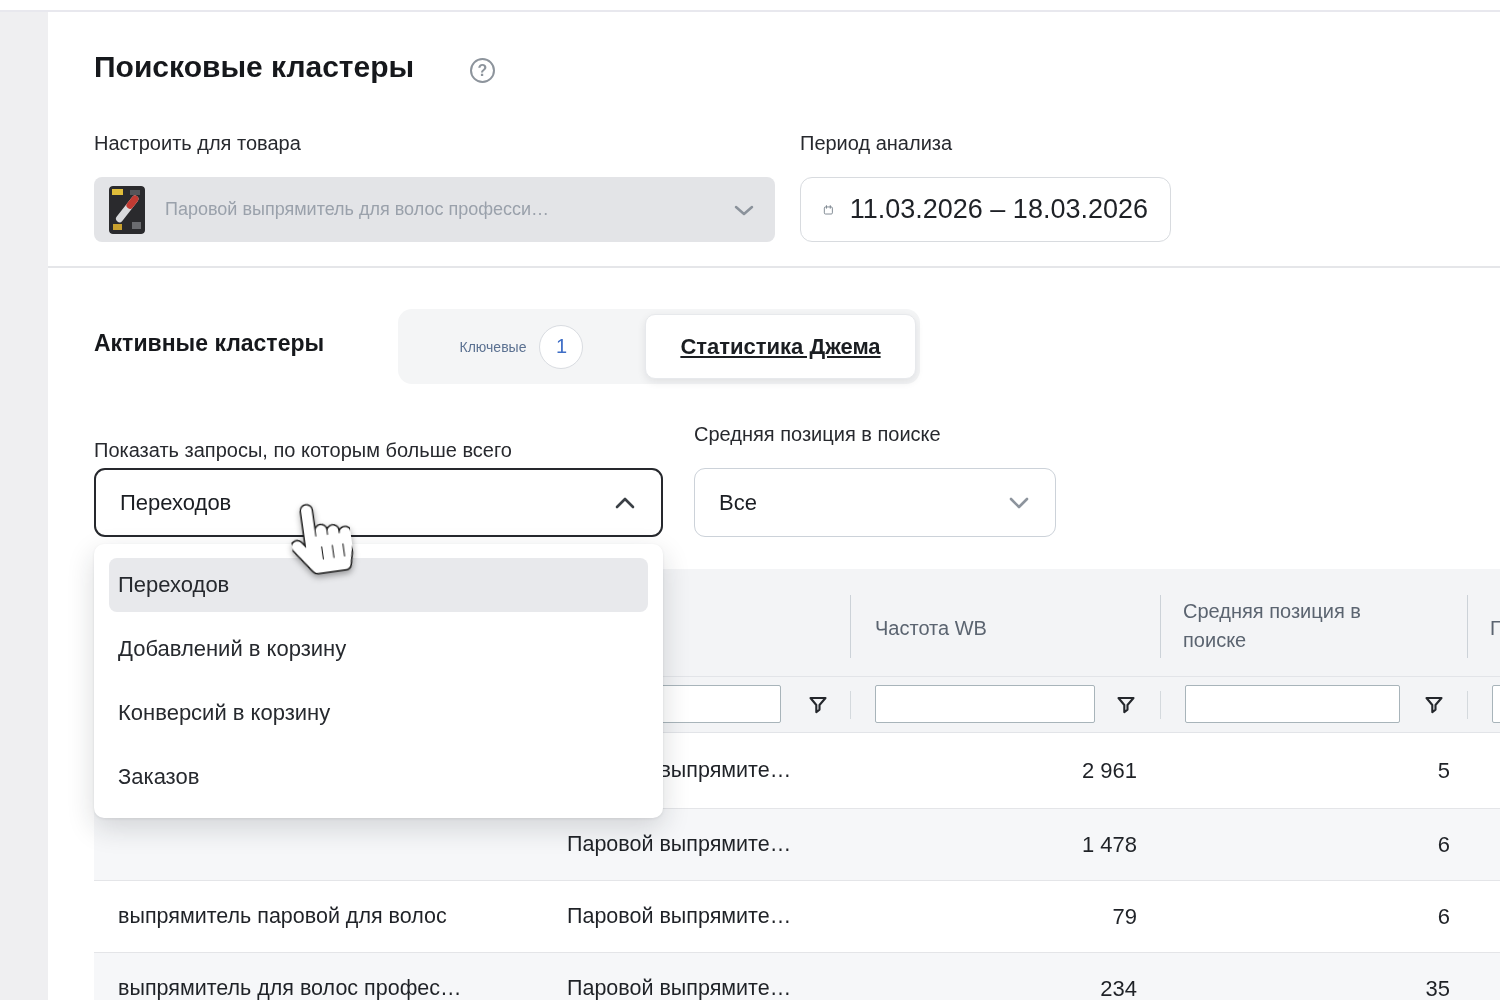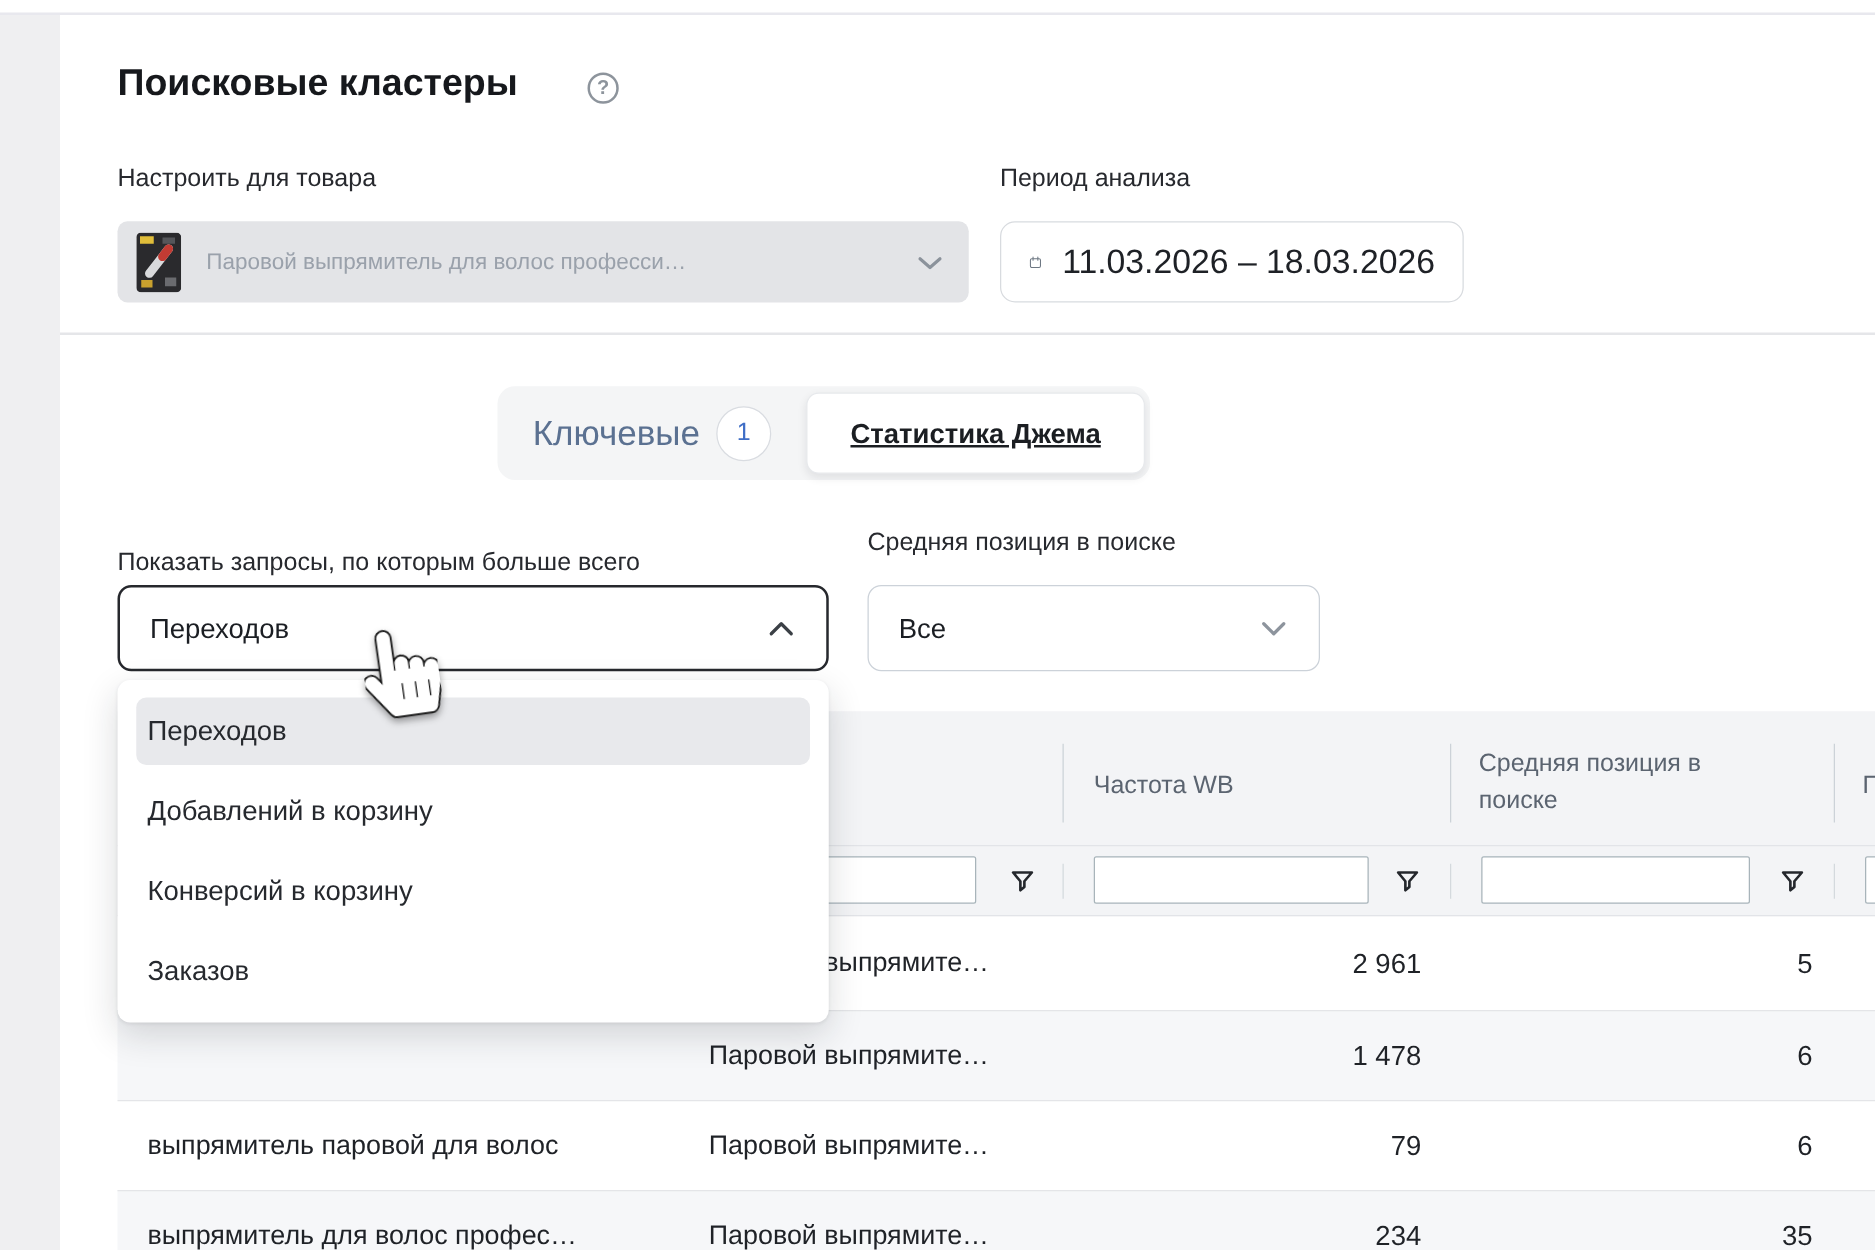--- a/index.html
+++ b/index.html
@@ -25,21 +25,21 @@
   .chev{flex:0 0 auto;}
   
   .period-btn{left:800px;top:177px;width:371px;height:65px;background:#fff;border:1.5px solid #d8dbdf;border-radius:12px;
     display:flex;align-items:center;padding:0 22px;gap:16px;box-sizing:border-box;cursor:pointer;}
   .period-btn .val{font-size:27px;font-weight:500;color:#1e2126;white-space:nowrap;}
   .divider{left:48px;top:266px;width:1452px;height:2px;background:#e5e6e9;}
   
   .section-heading{left:94px;top:330px;font-size:23px;font-weight:700;color:#16181c;}
   .tab-group{left:398px;top:309px;width:522px;height:75px;background:#f4f5f6;border-radius:14px;}
   .tab-inactive{position:absolute;left:0;top:0;width:247px;height:75px;display:flex;align-items:center;justify-content:center;gap:13px;cursor:pointer;}
-  .tab-inactive .lbl{font-size:28px;font-weight:500;color:#5b7191;}
+  .tab-inactive .lbl{font-size:14px;font-weight:500;color:#5b7191;}
   .tab-badge{width:44px;height:44px;border-radius:50%;background:#fff;border:1.5px solid #d9dce1;box-sizing:border-box;
     display:flex;align-items:center;justify-content:center;font-size:20px;color:#3f6ec6;}
   .tab-active{position:absolute;left:247px;top:5px;width:271px;height:65px;background:#fff;border:1px solid #e7e9ec;border-radius:10px;
     box-shadow:0 3px 8px rgba(20,24,31,.09);display:flex;align-items:center;justify-content:center;
     font-size:22px;font-weight:600;color:#1b1e22;box-sizing:border-box;cursor:pointer;text-decoration:underline;}
   
   .metric-select{left:94px;top:468px;width:569px;height:69px;background:#fff;border:2.5px solid #26282d;border-radius:11px;
     display:flex;align-items:center;padding:0 24px;box-sizing:border-box;cursor:pointer;z-index:5;}
   .metric-select .val{font-size:22px;color:#1b1e23;flex:1;}
   .pos-select{left:694px;top:468px;width:362px;height:69px;background:#fff;border:1.5px solid #ccd2d9;border-radius:11px;
@@ -120,20 +120,21 @@
     <svg width="28" height="28" viewBox="0 0 28 28">
       <rect x="3.5" y="6" width="21" height="18.5" rx="3" fill="none" stroke="#6e7883" stroke-width="2.2"></rect>
       <line x1="9" y1="2.5" x2="9" y2="9.5" stroke="#6e7883" stroke-width="2.2" stroke-linecap="round"></line>
       <line x1="19" y1="2.5" x2="19" y2="9.5" stroke="#6e7883" stroke-width="2.2" stroke-linecap="round"></line>
     </svg>
     <div class="val">11.03.2026 – 18.03.2026</div>
   </div>
 
   <div class="abs divider"></div>
 
+  <div class="abs section-heading">Активные кластеры</div>
   <div class="abs tab-group">
     <div class="tab-inactive">
       <span class="lbl">Ключевые</span>
       <span class="tab-badge">1</span>
     </div>
     <div class="tab-active">
       <span>Статистика Джема</span>
     </div>
   </div>
 

